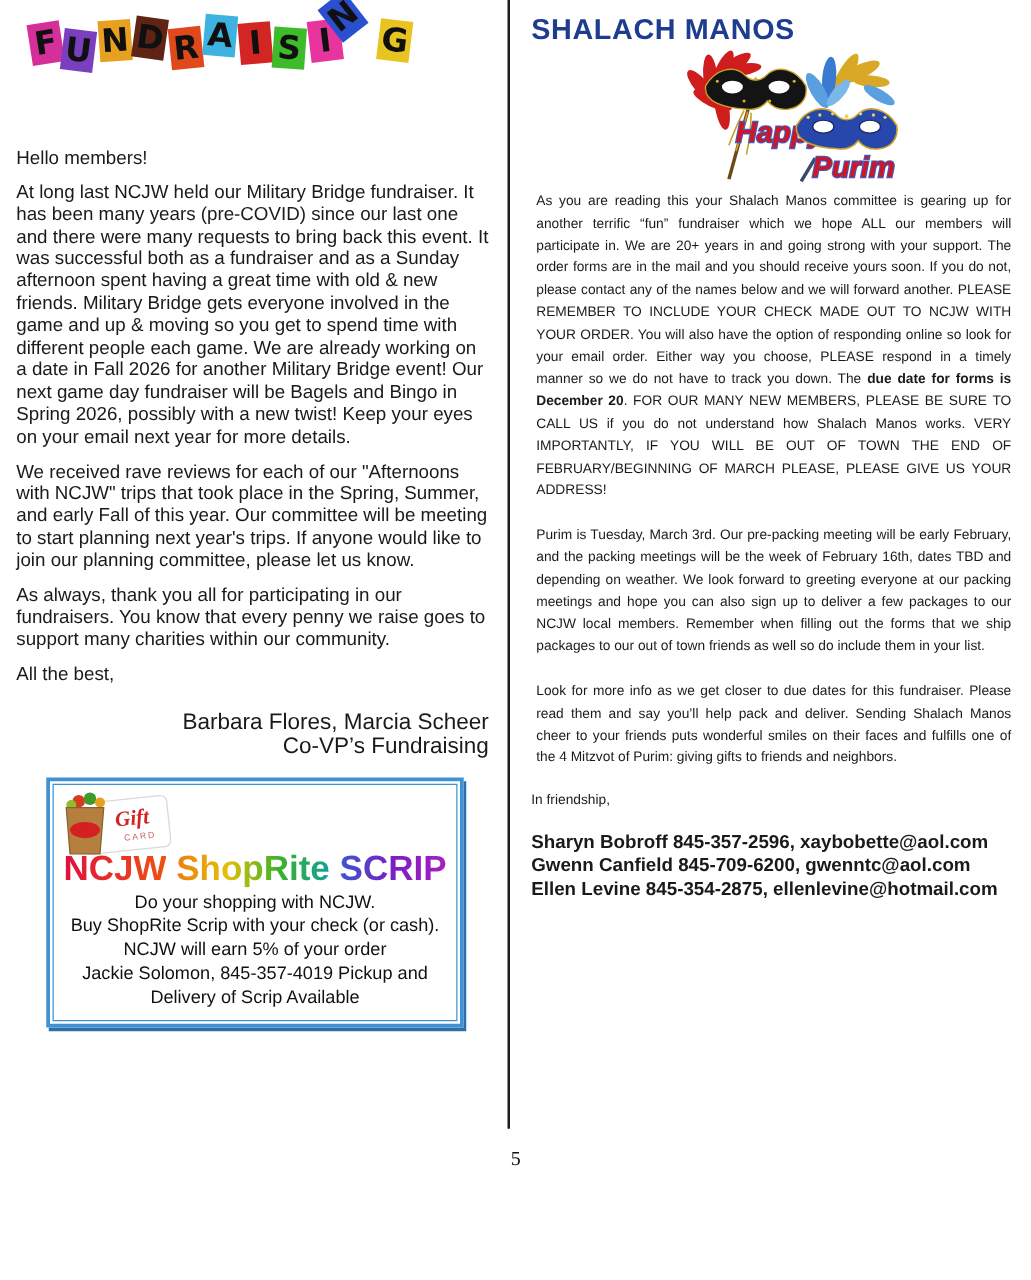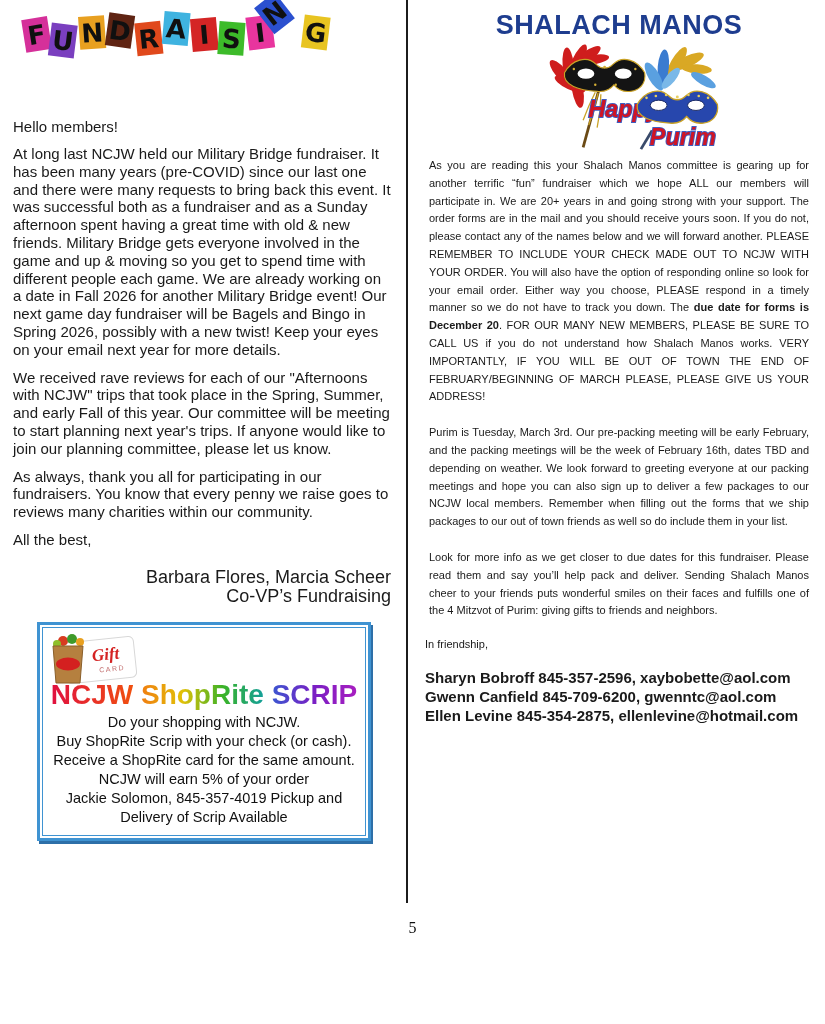--- a/index.html
+++ b/index.html
@@ -48,21 +48,21 @@
     font-family:"Liberation Sans", sans-serif;
   }
   .scrip-title span { -webkit-background-clip:text; background-clip:text; color:transparent; }
   .grad-ncjw  { background-image:linear-gradient(90deg,#e01040,#f0500f); }
   .grad-shoprite { background-image:linear-gradient(90deg,#f07d10,#e2c008,#3bb327,#139f9b); }
   .grad-scrip { background-image:linear-gradient(90deg,#3b56d0,#7a1fc4,#a81ec0); }
   .scrip-lines { font-size:14.5px; line-height:19px; color:#111; }
 
   
   .shalach {
-    text-align:center; color:#1e3d8f; font-size:27px; font-weight:bold;
+    text-align:left; color:#1e3d8f; font-size:23px; font-weight:bold;
     letter-spacing:0.5px; margin:10px 0 0; font-family:"Liberation Sans", sans-serif;
   }
   .purim-img { display:block; margin:0 auto; }
   .col-right p.justified { text-align:justify; margin:0 4px 18px; font-size:11px; line-height:17.8px; }
   .closing-right { margin:0 0 18px; font-size:11px; }
   .contacts div { font-size:15px; line-height:19px;font-weight:bold; }
 
   .page-num {
     text-align:center; margin-top:16px;
     font-family:"Liberation Serif", serif; font-size:16px; color:#111;
@@ -76,21 +76,21 @@
   <div class="col-left">
 
     <div class="fund-title">
       <span class="tile" style="background-color: rgb(213, 48, 154);">F</span><span class="tile" style="background-color: rgb(122, 63, 191);">U</span><span class="tile" style="background-color: rgb(232, 160, 32);">N</span><span class="tile" style="background-color: rgb(95, 36, 19);">D</span><span class="tile" style="background-color: rgb(224, 73, 28);">R</span><span class="tile" style="background-color: rgb(63, 179, 224);">A</span><span class="tile" style="background-color: rgb(212, 37, 37);">I</span><span class="tile" style="background-color: rgb(61, 187, 42);">S</span><span class="tile" style="background-color: rgb(232, 53, 158);">I</span><span class="tile" style="background-color: rgb(43, 80, 207);">N</span><span class="tile" style="background-color: rgb(232, 196, 33);">G</span>
     </div>
 
     <div class="greeting">Hello members!</div>
 
     <p class="body-p">At long last NCJW held our Military Bridge fundraiser. It has been many years (pre-COVID) since our last one and there were many requests to bring back this event. It was successful both as a fundraiser and as a Sunday afternoon spent having a great time with old &amp; new friends. Military Bridge gets everyone involved in the game and up &amp; moving so you get to spend time with different people each game. We are already working on a date in Fall 2026 for another Military Bridge event! Our next game day fundraiser will be Bagels and Bingo in Spring 2026, possibly with a new twist! Keep your eyes on your email next year for more details.</p>
     <p class="body-p">We received rave reviews for each of our "Afternoons with NCJW" trips that took place in the Spring, Summer, and early Fall of this year. Our committee will be meeting to start planning next year's trips. If anyone would like to join our planning committee, please let us know.</p>
-    <p class="body-p">As always, thank you all for participating in our fundraisers. You know that every penny we raise goes to reviews many charities within our community.</p>
+    <p class="body-p">As always, thank you all for participating in our fundraisers. You know that every penny we raise goes to support many charities within our community.</p>
 
     <div class="closing-left">All the best,</div>
 
     <div class="signature">
       <div>Barbara Flores, Marcia Scheer</div>
       <div>Co-VP’s Fundraising</div>
     </div>
 
     <div class="scrip-box-outer">
       <div class="scrip-box-inner">
@@ -110,21 +110,20 @@
           </svg>
         </div>
         <div class="scrip-title">
           <span class="grad-ncjw">NCJW</span>
           <span class="grad-shoprite">ShopRite</span>
           <span class="grad-scrip">SCRIP</span>
         </div>
         <div class="scrip-lines">
           <div>Do your shopping with NCJW.</div>
           <div>Buy ShopRite Scrip with your check (or cash).</div>
-          <div>Receive a ShopRite card for the same amount.</div>
           <div>NCJW will earn 5% of your order</div>
           <div>Jackie Solomon, 845-357-4019 Pickup and Delivery of Scrip Available</div>
         </div>
       </div>
     </div>
   </div>
 
   <div class="divider"></div>
 
   <div class="col-right">

